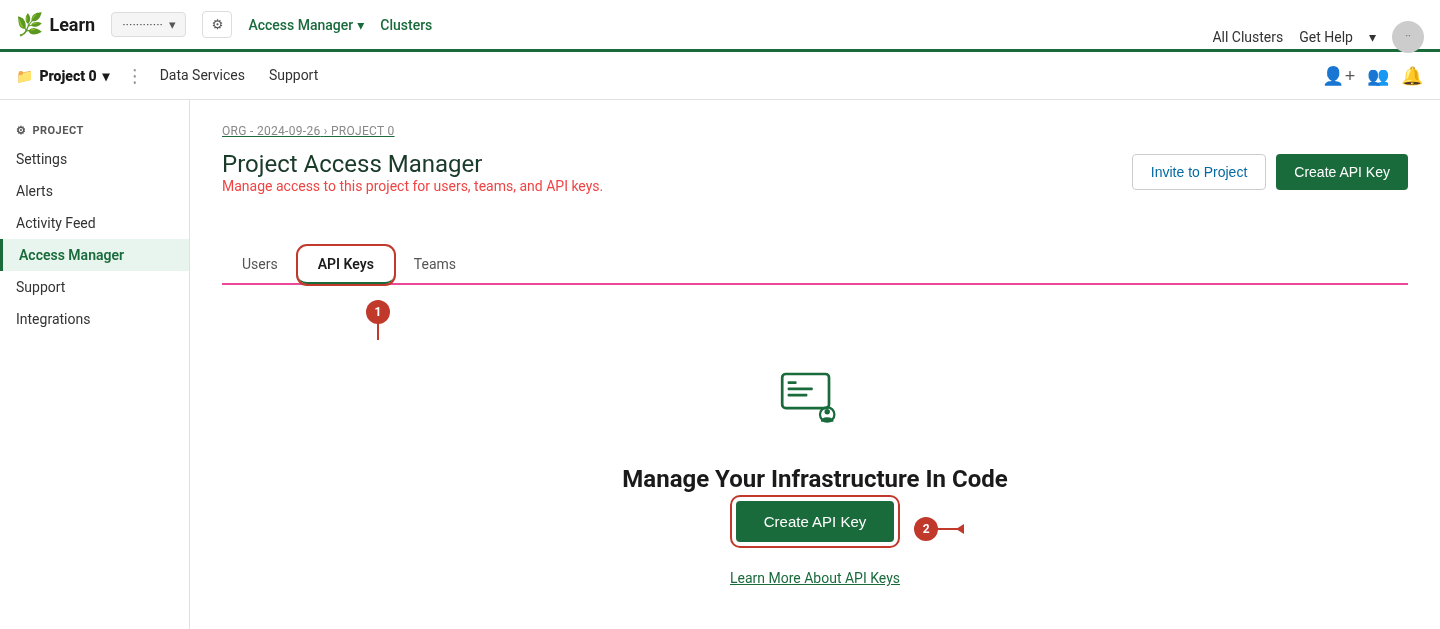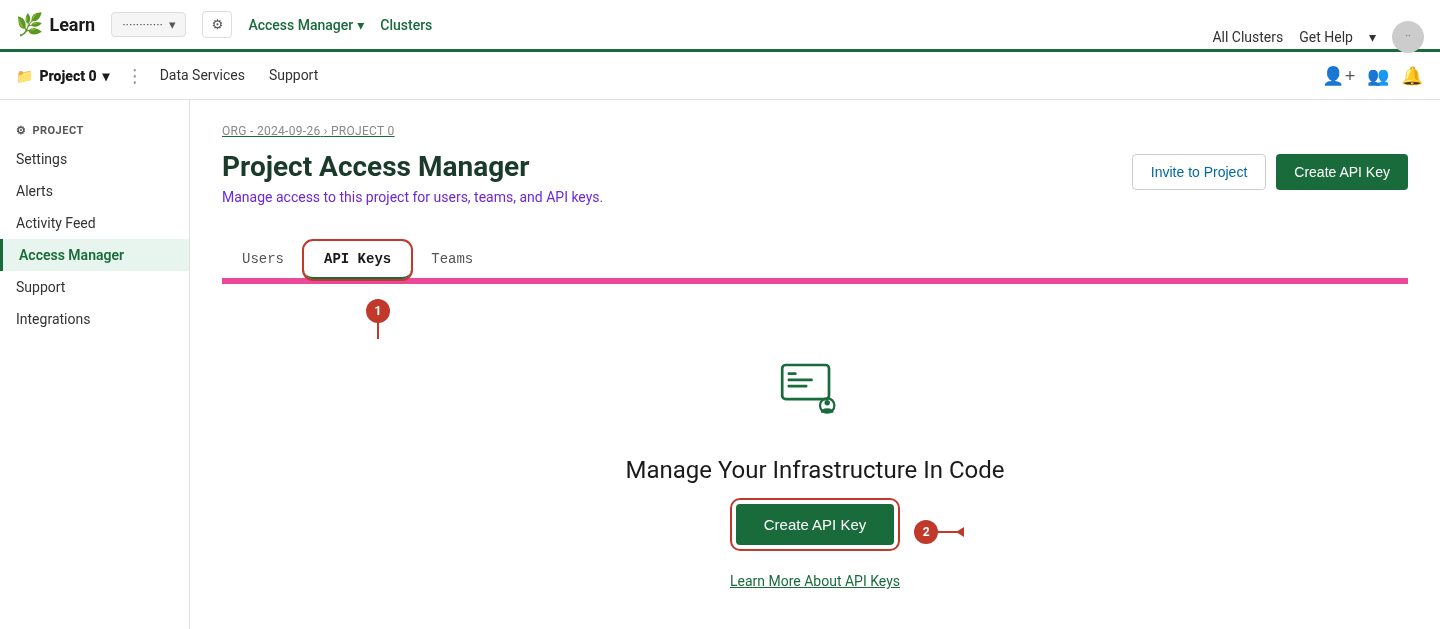--- a/index.html
+++ b/index.html
@@ -88,42 +88,42 @@
 
     
     .main-content { flex: 1; padding: 24px 32px; overflow-y: auto; }
 
     .breadcrumb {
       font-size: 12px; color: #1a6b3c; margin-bottom: 12px;
       text-transform: uppercase; letter-spacing: 0.3px; text-decoration: underline;
     }
     .breadcrumb span { color: #888; }
 
-    .page-title { font-size: 28px; font-weight: 700; color: #1a3a2a; margin-bottom: 6px; }
-    .page-subtitle { font-size: 14px; color: #6d28d9; margin-bottom: 20px; }
+    .page-title { font-size: 24px; font-weight: 400; color: #1a3a2a; }
+    .page-subtitle { font-size: 14px; color: #ef4444; margin-bottom: 36px; }
 
     .header-row {
       display: flex; justify-content: space-between; align-items: flex-start;
       margin-bottom: 16px;
     }
     .header-actions { display: flex; gap: 10px; margin-top: 4px; }
 
     .btn-primary {
       background: #1a6b3c; color: #fff; border: none;
       padding: 9px 18px; border-radius: 4px; font-size: 14px; font-weight: 500;
       cursor: pointer;
     }
     .btn-secondary {
       background: #fff; color: #0369a1; border: 1px solid #ccc;
       padding: 9px 18px; border-radius: 4px; font-size: 14px; font-weight: 400;
       cursor: pointer;
     }
 
     
-    .tabs { display: flex; border-bottom: 6px solid #ec4899; margin-bottom: 32px; font-family: Liberation Mono, monospace; }
+    .tabs { display: flex; border-bottom: 2px solid #ec4899; margin-bottom: 40px; }
     .tab {
       padding: 10px 20px; font-size: 14px; color: #555;
       cursor: pointer; border-bottom: 2px solid transparent; margin-bottom: -1px;
       position: relative;
     }
     .tab.active {
       color: #1a1a1a; font-weight: 600;
       border-bottom: 2px solid #1a6b3c;
     }
     .tab-highlight {
@@ -133,21 +133,21 @@
     
     .empty-state {
       display: flex; flex-direction: column; align-items: center;
       padding: 40px 0 20px;
     }
     .empty-icon-wrapper {
       width: 80px; height: 80px; margin-bottom: 20px;
       position: relative;
     }
     .empty-state-title {
-      font-size: 24px; font-weight: 400; color: #1a1a1a; margin-bottom: 20px;
+      font-size: 24px; font-weight: 700; color: #1a1a1a; margin-bottom: 8px;
     }
     .btn-create-large {
       background: #1a6b3c; color: #fff; border: none;
       padding: 12px 28px; border-radius: 4px; font-size: 15px; font-weight: 500;
       cursor: pointer; margin-bottom: 14px;
       outline: 2px solid #c0392b; outline-offset: 4px;
     }
     .learn-more-link {
       font-size: 14px; color: #1a6b3c; text-decoration: underline; cursor: pointer; text-align: right;
     }

